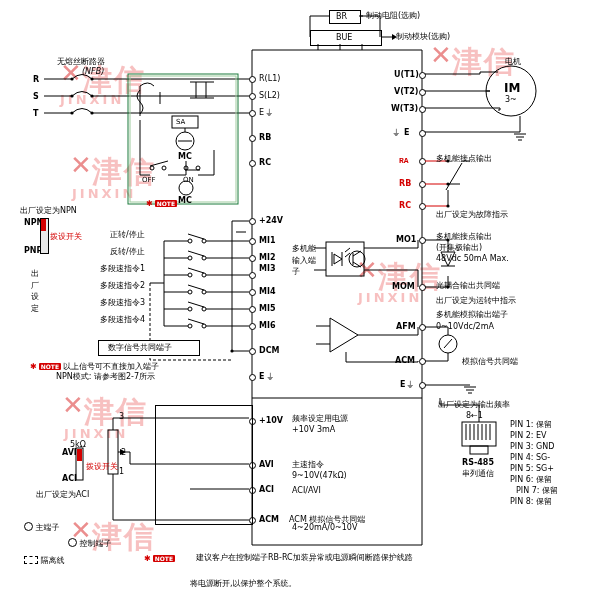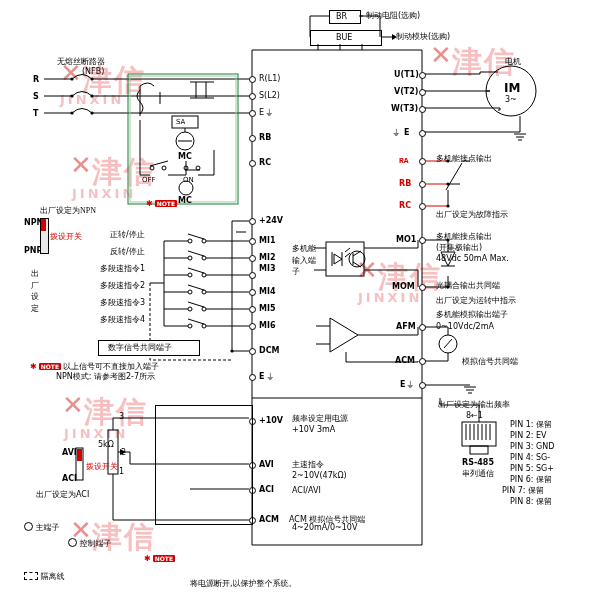--- a/index.html
+++ b/index.html
@@ -69,21 +69,21 @@
     <path d="M340 44 L340 50" fill="none" stroke="#000"></path>
     <path d="M362 44 L362 50" fill="none" stroke="#000"></path>
 
     <path d="M382 37 L392 37" fill="none" stroke="#000"></path>
     <polygon points="392,34 392,40 397,37" fill="#000"></polygon>
 
     <path d="M361 16 L363 16" fill="none" stroke="#000"></path>
   </svg>
 
   <div class="lbl" style="left:57px;top:57px;">无熔丝断路器</div>
-  <div class="lbl" style="left:82px;top:67px;">(NFB)</div>
+  <div class="lbl" style="left:82px;top:67px;font-style:italic;">(NFB)</div>
 
   <div class="lbl b" style="left:33px;top:75px;">R</div>
   <div class="lbl b" style="left:33px;top:92px;">S</div>
   <div class="lbl b" style="left:33px;top:109px;">T</div>
 
   <svg width="270" height="200" style="left:0;top:0;">
 
     <path d="M44 79 L72 79" stroke="#000" fill="none"></path>
     <path d="M44 96 L72 96" stroke="#000" fill="none"></path>
     <path d="M44 113 L72 113" stroke="#000" fill="none"></path>
@@ -317,24 +317,24 @@
   </svg>
   <div class="lbl b" style="left:462px;top:458px;">RS-485</div>
   <div class="lbl" style="left:462px;top:469px;">串列通信</div>
 
   <div class="lbl" style="left:510px;top:420px;">PIN 1: 保留</div>
   <div class="lbl" style="left:510px;top:431px;">PIN 2: EV</div>
   <div class="lbl" style="left:510px;top:442px;">PIN 3: GND</div>
   <div class="lbl" style="left:510px;top:453px;">PIN 4: SG-</div>
   <div class="lbl" style="left:510px;top:464px;">PIN 5: SG+</div>
   <div class="lbl" style="left:510px;top:475px;">PIN 6: 保留</div>
-  <div class="lbl" style="left:502px;top:486px;text-align:center;">PIN 7: 保留</div>
+  <div class="lbl" style="left:516px;top:486px;text-align:center;">PIN 7: 保留</div>
   <div class="lbl" style="left:510px;top:497px;">PIN 8: 保留</div>
 
-  <div class="lbl" style="left:40px;top:206px;font-family:Liberation Serif, serif;">出厂设定为NPN</div>
+  <div class="lbl" style="left:20px;top:206px;">出厂设定为NPN</div>
   <div class="lbl b" style="left:24px;top:218px;">NPN</div>
   <div class="lbl b" style="left:24px;top:246px;">PNP</div>
   <div class="lbl" style="left:50px;top:232px;color:#d40000;">拨设开关</div>
   <div style="position:absolute;left:40px;top:218px;width:7px;height:34px;border:1px solid #000;background:#e8e8e8;"></div>
   <div style="position:absolute;left:41px;top:219px;width:5px;height:12px;background:#d40000;"></div>
 
   <div class="lbl" style="left:29px;top:268px;width:12px;white-space:normal;line-height:1.45;text-align:center;">出 厂 设 定</div>
 
   <svg width="601" height="400" style="left:0;top:0;">
 
@@ -411,46 +411,47 @@
     <polygon points="120,449 120,455 126,452" fill="#000"></polygon>
 
     <path d="M249 489 L190 489" stroke="#000" fill="none"></path>
 
     <rect x="76" y="448" width="7" height="32" fill="none" stroke="#000"></rect>
     <rect x="77" y="449" width="5" height="12" fill="#d40000"></rect>
   </svg>
   <div class="lbl" style="left:119px;top:412px;">3</div>
   <div class="lbl" style="left:121px;top:448px;">2</div>
   <div class="lbl" style="left:119px;top:467px;">1</div>
-  <div class="lbl" style="left:98px;top:440px;text-align:center;">5kΩ</div>
+  <div class="lbl" style="left:70px;top:440px;text-align:center;">5kΩ</div>
   <div class="lbl b" style="left:62px;top:448px;">AVI</div>
   <div class="lbl b" style="left:62px;top:474px;">ACI</div>
   <div class="lbl" style="left:86px;top:462px;color:#d40000;">拨设开关</div>
   <div class="lbl" style="left:36px;top:490px;">出厂设定为ACI</div>
 
   <div class="lbl" style="left:292px;top:414px;">频率设定用电源</div>
   <div class="lbl" style="left:292px;top:425px;">+10V 3mA</div>
   <div class="lbl" style="left:292px;top:460px;">主速指令</div>
-  <div class="lbl" style="left:292px;top:471px;">2~10V(47kΩ)</div>
+  <div class="lbl" style="left:292px;top:471px;">9~10V(47kΩ)</div>
   <div class="lbl" style="left:292px;top:486px;">ACI/AVI</div>
   <div class="lbl" style="left:292px;top:497px;margin-top:26px;">4~20mA/0~10V</div>
   <div class="lbl" style="left:289px;top:515px;">ACM 模拟信号共同端</div>
 
   <div class="lbl" style="left:24px;top:522px;">
     <span style="display:inline-block;width:7px;height:7px;border:1px solid #000;border-radius:50%;vertical-align:-1px;"></span>
     <span>主端子</span>
   </div>
   <div class="lbl" style="left:24px;top:538px;margin-left:44px;">
     <span style="display:inline-block;width:7px;height:7px;border:1px solid #000;border-radius:50%;vertical-align:-1px;position:relative;"></span>
     <span>控制端子</span>
   </div>
-  <div class="lbl" style="left:24px;top:556px;margin-top:16px;">
+  <div class="lbl" style="left:24px;top:556px;">
     <span style="display:inline-block;width:12px;height:6px;border:1px dashed #000;vertical-align:-1px;"></span>
     <span>隔离线</span>
   </div>
 
   <div class="note" style="left:144px;top:554px;">
     <span class="star">✱</span>
       <span class="nb">NOTE</span>
   </div>
+  <div class="lbl" style="left:196px;top:553px;">建议客户在控制端子RB-RC加装异常或电源瞬间断路保护线路</div>
   <div class="lbl" style="left:190px;top:579px;">将电源断开,以保护整个系统。</div>
 
 </div>
 
 </body></html>

